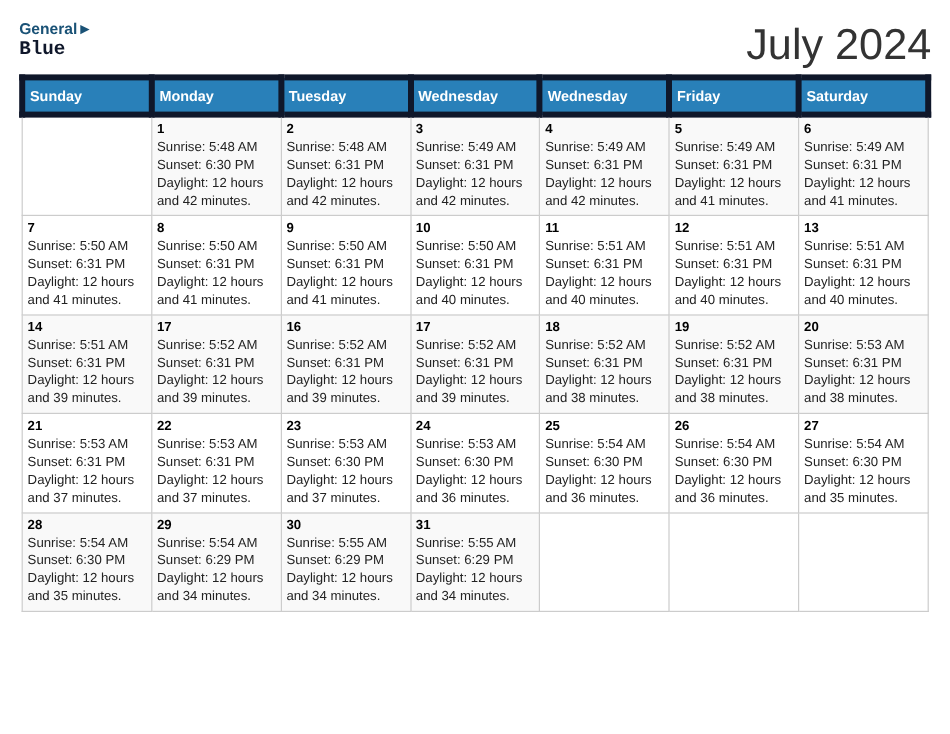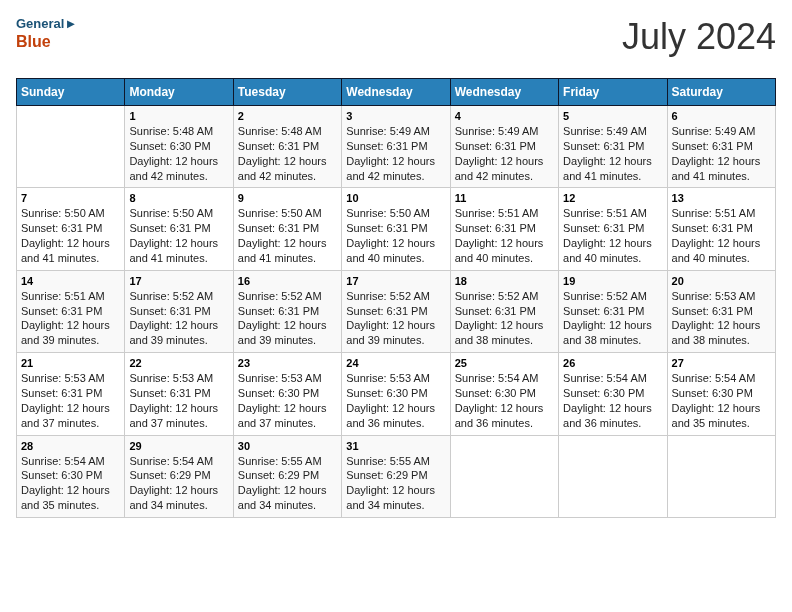--- a/index.html
+++ b/index.html
@@ -7,47 +7,47 @@
       font-family: Arial, sans-serif;
       background: #fff;
       width: 792px;
       min-height: 612px;
       padding: 16px;
     }
     .header {
       display: flex;
       justify-content: space-between;
       align-items: flex-start;
-      margin-bottom: 20px;
+      margin-bottom: 4px;
     }
     .logo {
       display: flex;
       flex-direction: column;
       font-size: 13px;
       font-weight: bold;
       color: #1a5276;
       line-height: 1.2;
     }
-    .logo-blue { color: #c2410c; font-size: 16px; }
+    .logo-blue { color: #0f172a; font-size: 16px; font-family: Liberation Mono, monospace; }
     .title-section { text-align: right; }
     .month-title { font-size: 36px; font-weight: normal; color: #333; }
     .location-title { font-size: 15px; color: #333; }
     table {
       width: 100%;
       border-collapse: collapse;
       font-size: 10.5px;
     }
     thead tr th {
       background: #2980b9;
       color: #fff;
       padding: 6px 4px;
       text-align: left;
       font-size: 12px;
       font-weight: bold;
-      border: 1px solid #0f172a;
+      border: 5px solid #0f172a;
     }
     tbody tr td {
       border: 1px solid #ccc;
       vertical-align: top;
       padding: 4px 4px;
       min-height: 70px;
       background: #fff;
     }
     tbody tr:nth-child(odd) td { background: #f9f9f9; }
     .day-num {

